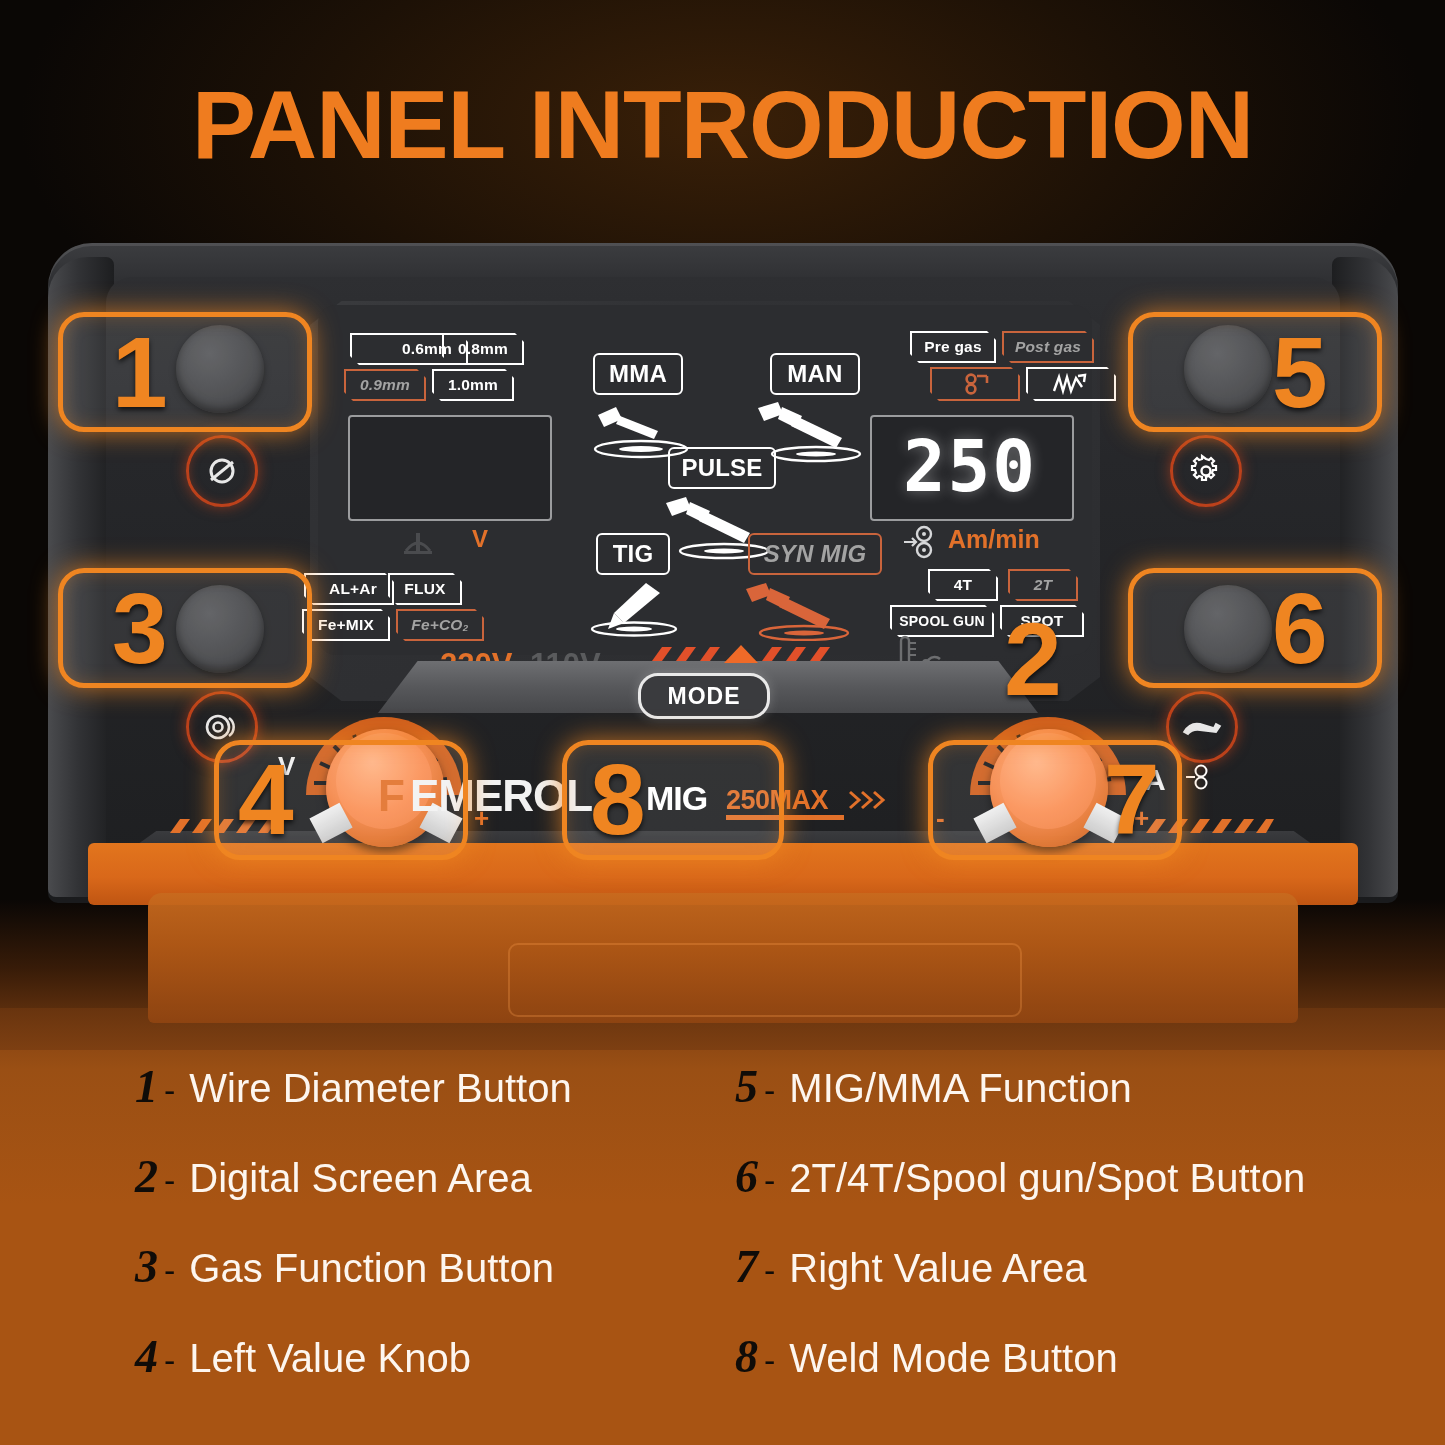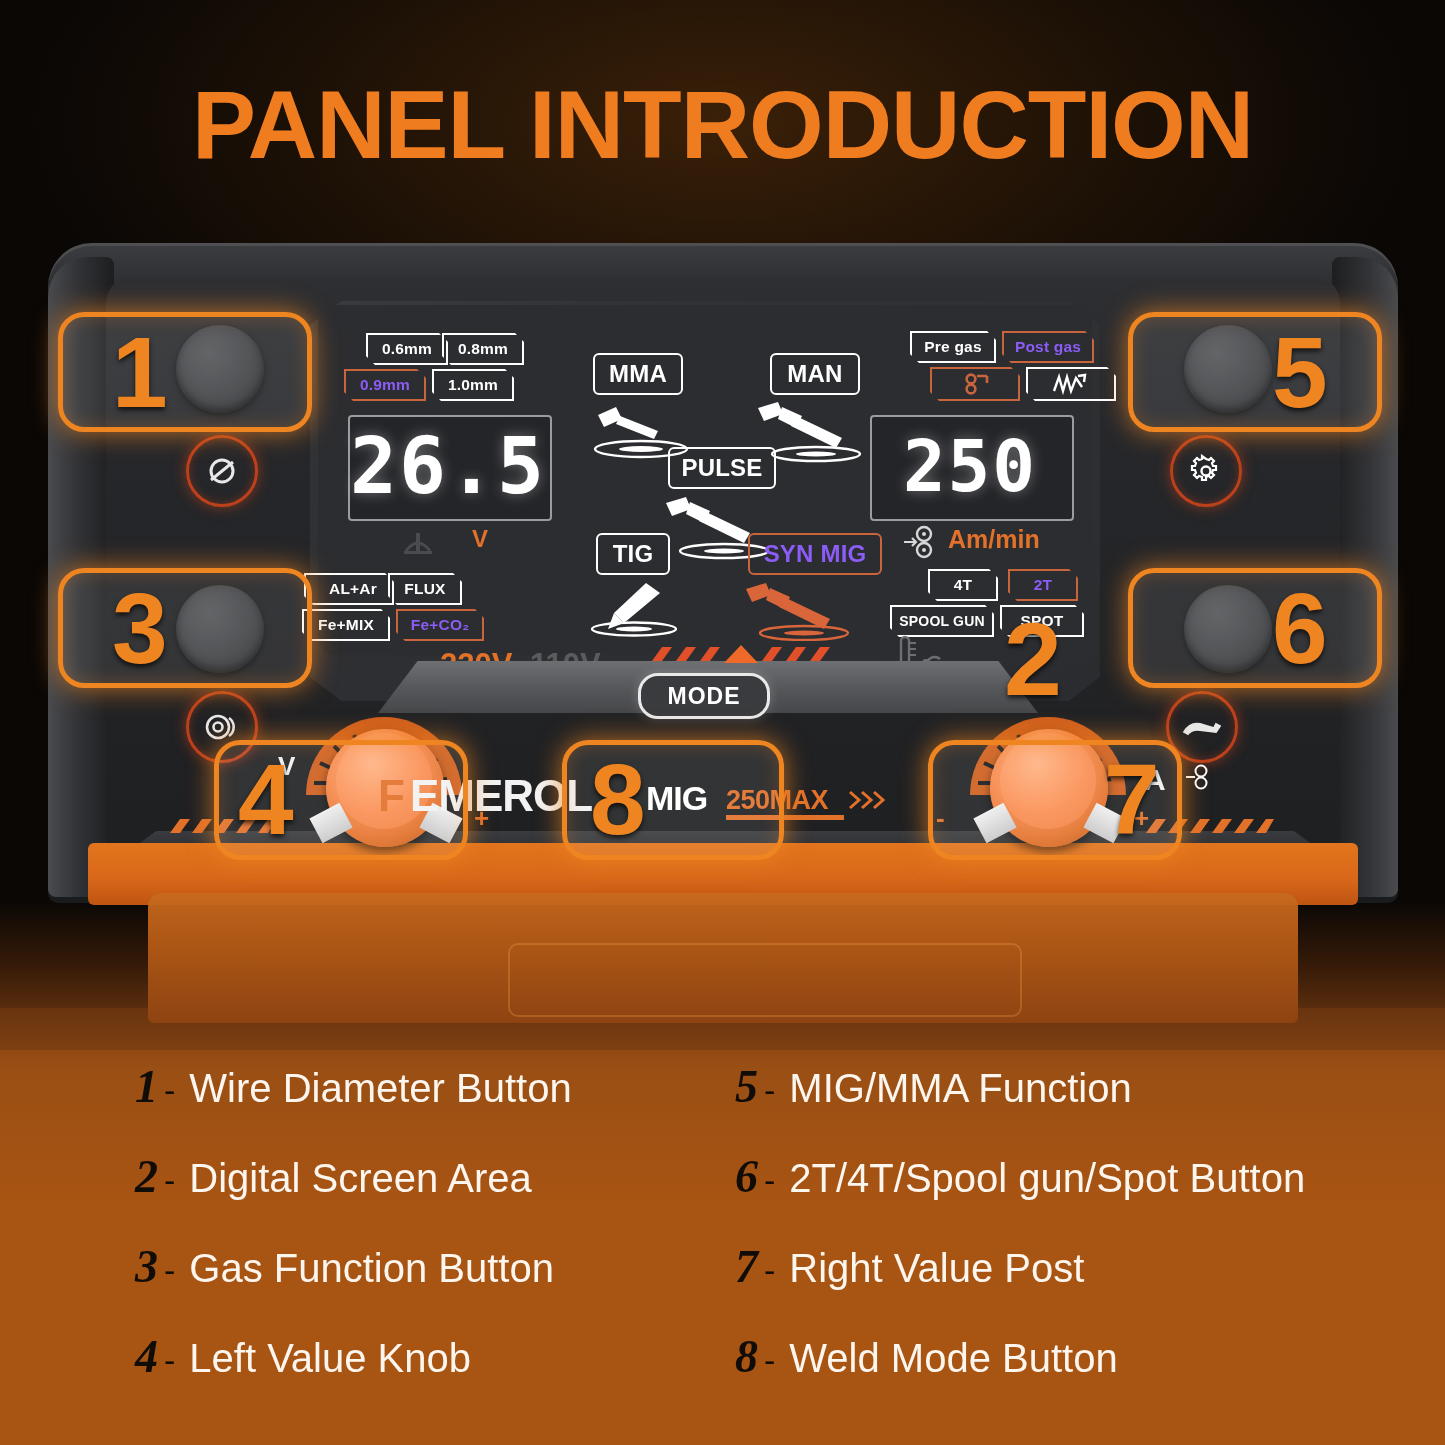--- a/index.html
+++ b/index.html
@@ -101,21 +101,21 @@
   
   .chip{
     position:absolute;
     font-size:15.5px;font-weight:bold;letter-spacing:.2px;
     color:#ffffff;border:2px solid #ffffff;
     display:flex;align-items:center;justify-content:center;
     background:transparent;
     clip-path:polygon(0 0, calc(100% - 9px) 0, 100% 9px, 100% 100%, 9px 100%, 0 calc(100% - 9px));
     white-space:nowrap;
   }
-  .chip.alt{ color:#8b5cf6;border-color:#c9643c; }
+  .chip.alt{ color:#a3a3a3;border-color:#c9643c;font-style:italic; }
   .chip.lg{font-size:24px;clip-path:none;border-radius:6px;}
 
   
   .seg-box{
     position:absolute;border:2px solid #9b9c9e;border-radius:4px;
     background:#242528;
   }
   .seg-digits{
     position:absolute;
     font-family:"DejaVu Sans Mono", monospace;
@@ -238,35 +238,34 @@
     <div class="shell-inner"></div>
 
     <div class="orange-bar-top"></div>
     <div class="orange-bar"></div>
     <div class="base-handle"></div>
     <div class="base-handle-in"></div>
 
     <div class="screen"></div>
     <div class="screen-face"></div>
 
-    <div class="chip" style="left:318px;top:90px;width:78px;height:28px;">0.6mm</div>
+    <div class="chip" style="left:302px;top:90px;width:78px;height:28px;padding-left:36px;">0.6mm</div>
     <div class="chip" style="left:394px;top:90px;width:78px;height:28px;">0.8mm</div>
     <div class="chip alt" style="left:296px;top:126px;width:78px;height:28px;">0.9mm</div>
     <div class="chip" style="left:384px;top:126px;width:78px;height:28px;">1.0mm</div>
 
     <div class="chip" style="left:256px;top:330px;width:78px;height:28px;padding-left:8px;">AL+Ar</div>
     <div class="chip" style="left:340px;top:330px;width:70px;height:28px;">FLUX</div>
     <div class="chip" style="left:254px;top:366px;width:84px;height:28px;">Fe+MIX</div>
     <div class="chip alt" style="left:348px;top:366px;width:84px;height:28px;">Fe+CO₂</div>
 
     <div style="position:absolute;left:392px;top:404px;font-size:31px;font-weight:bold;color:#e2712a;">220V</div>
     <div style="position:absolute;left:482px;top:404px;font-size:31px;font-weight:bold;color:#5a5b5d;">110V</div>
 
     <div class="seg-box" style="left:300px;top:172px;width:200px;height:102px;"></div>
-    <div class="seg-digits" style="left:300px;top:172px;width:200px;height:102px;font-size:78px;">26.5</div>
     <svg class="mini-ico" style="left:352px;top:286px;" width="36" height="28" viewBox="0 0 36 28">
       <path d="M6 22 Q18 6 30 22" stroke="#4a4b4e" stroke-width="3" fill="none"></path>
       <rect x="16" y="4" width="4" height="18" fill="#4a4b4e"></rect>
       <rect x="4" y="22" width="28" height="3" fill="#4a4b4e"></rect>
     </svg>
     <div class="unit" style="left:424px;top:282px;">V</div>
 
     <div class="seg-box" style="left:822px;top:172px;width:200px;height:102px;"></div>
     <div class="seg-digits" style="left:822px;top:172px;width:200px;height:102px;font-size:71px;">250</div>
     <svg class="mini-ico" style="left:854px;top:282px;" width="40" height="34" viewBox="0 0 40 34">
@@ -536,21 +535,21 @@
       <span class="ltxt">MIG/MMA Function</span>
     </div>
     <div class="lrow" style="left:735px;top:110px;">
       <span class="lnum">6</span>
       <span class="ldash">-</span>
       <span class="ltxt">2T/4T/Spool gun/Spot Button</span>
     </div>
     <div class="lrow" style="left:735px;top:200px;">
       <span class="lnum">7</span>
       <span class="ldash">-</span>
-      <span class="ltxt">Right Value Post</span>
+      <span class="ltxt">Right Value Area</span>
     </div>
     <div class="lrow" style="left:735px;top:290px;">
       <span class="lnum">8</span>
       <span class="ldash">-</span>
       <span class="ltxt">Weld Mode Button</span>
     </div>
   </div>
 </div>
 
 </body></html>

